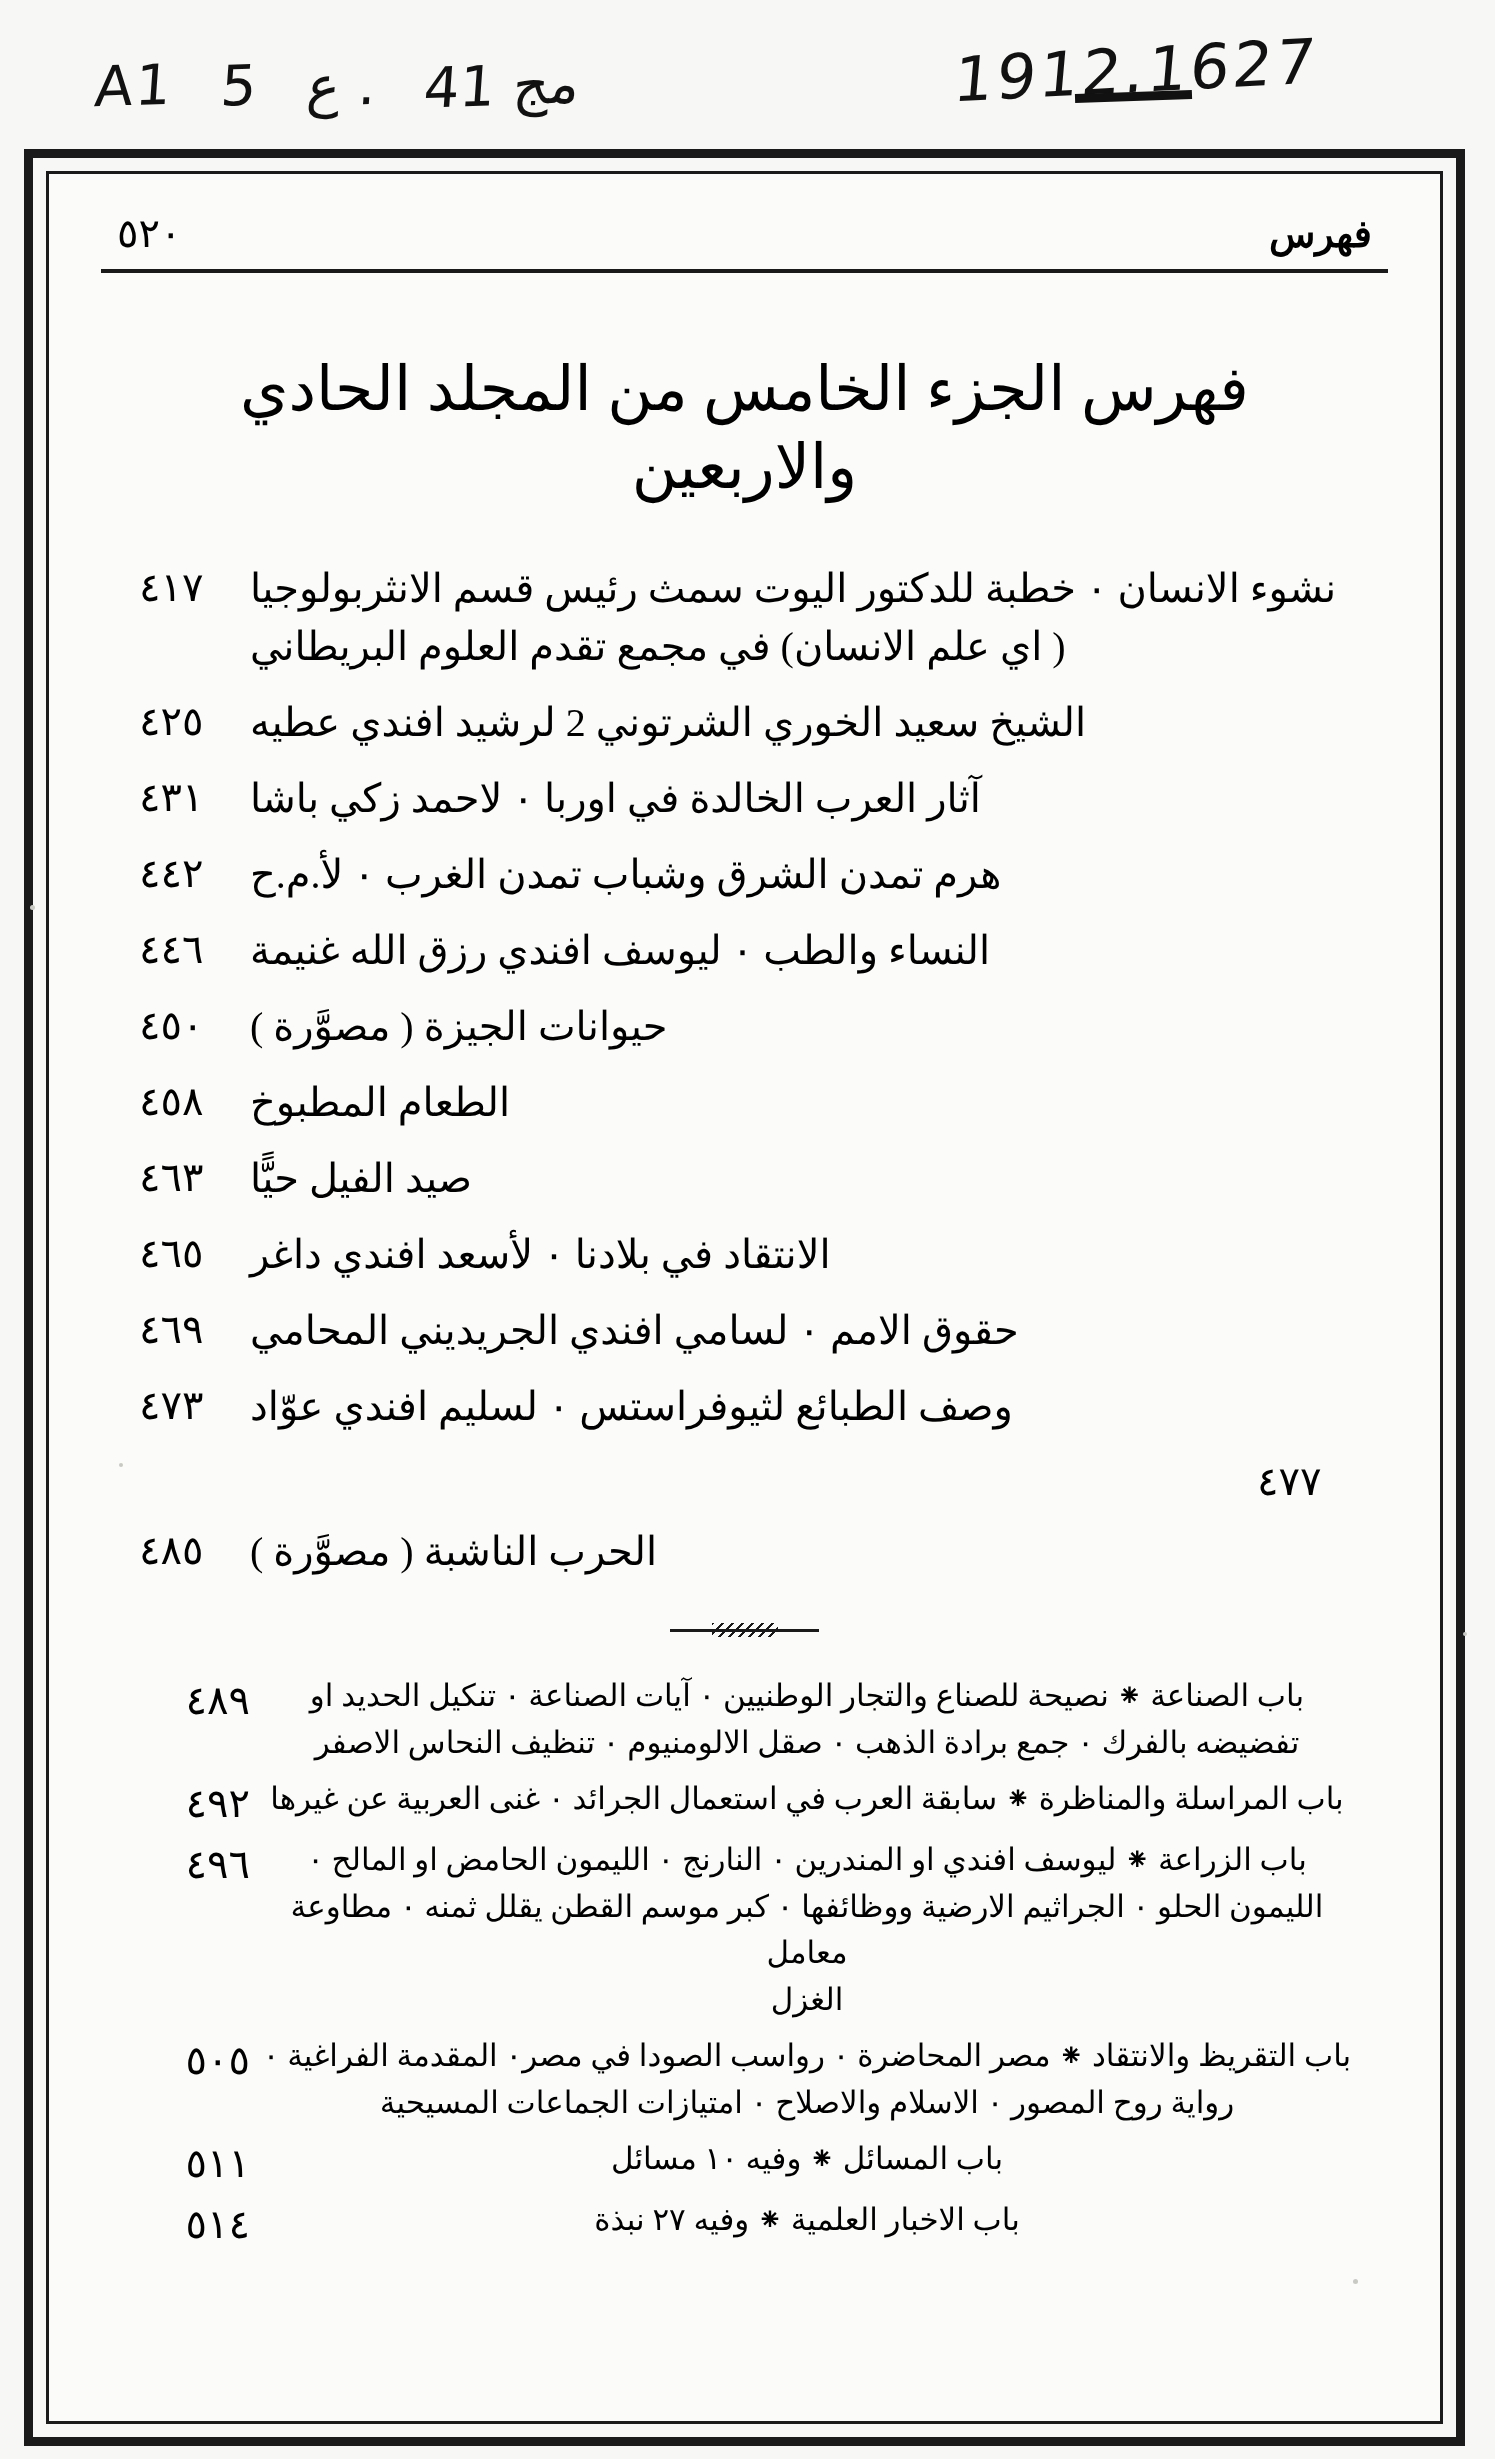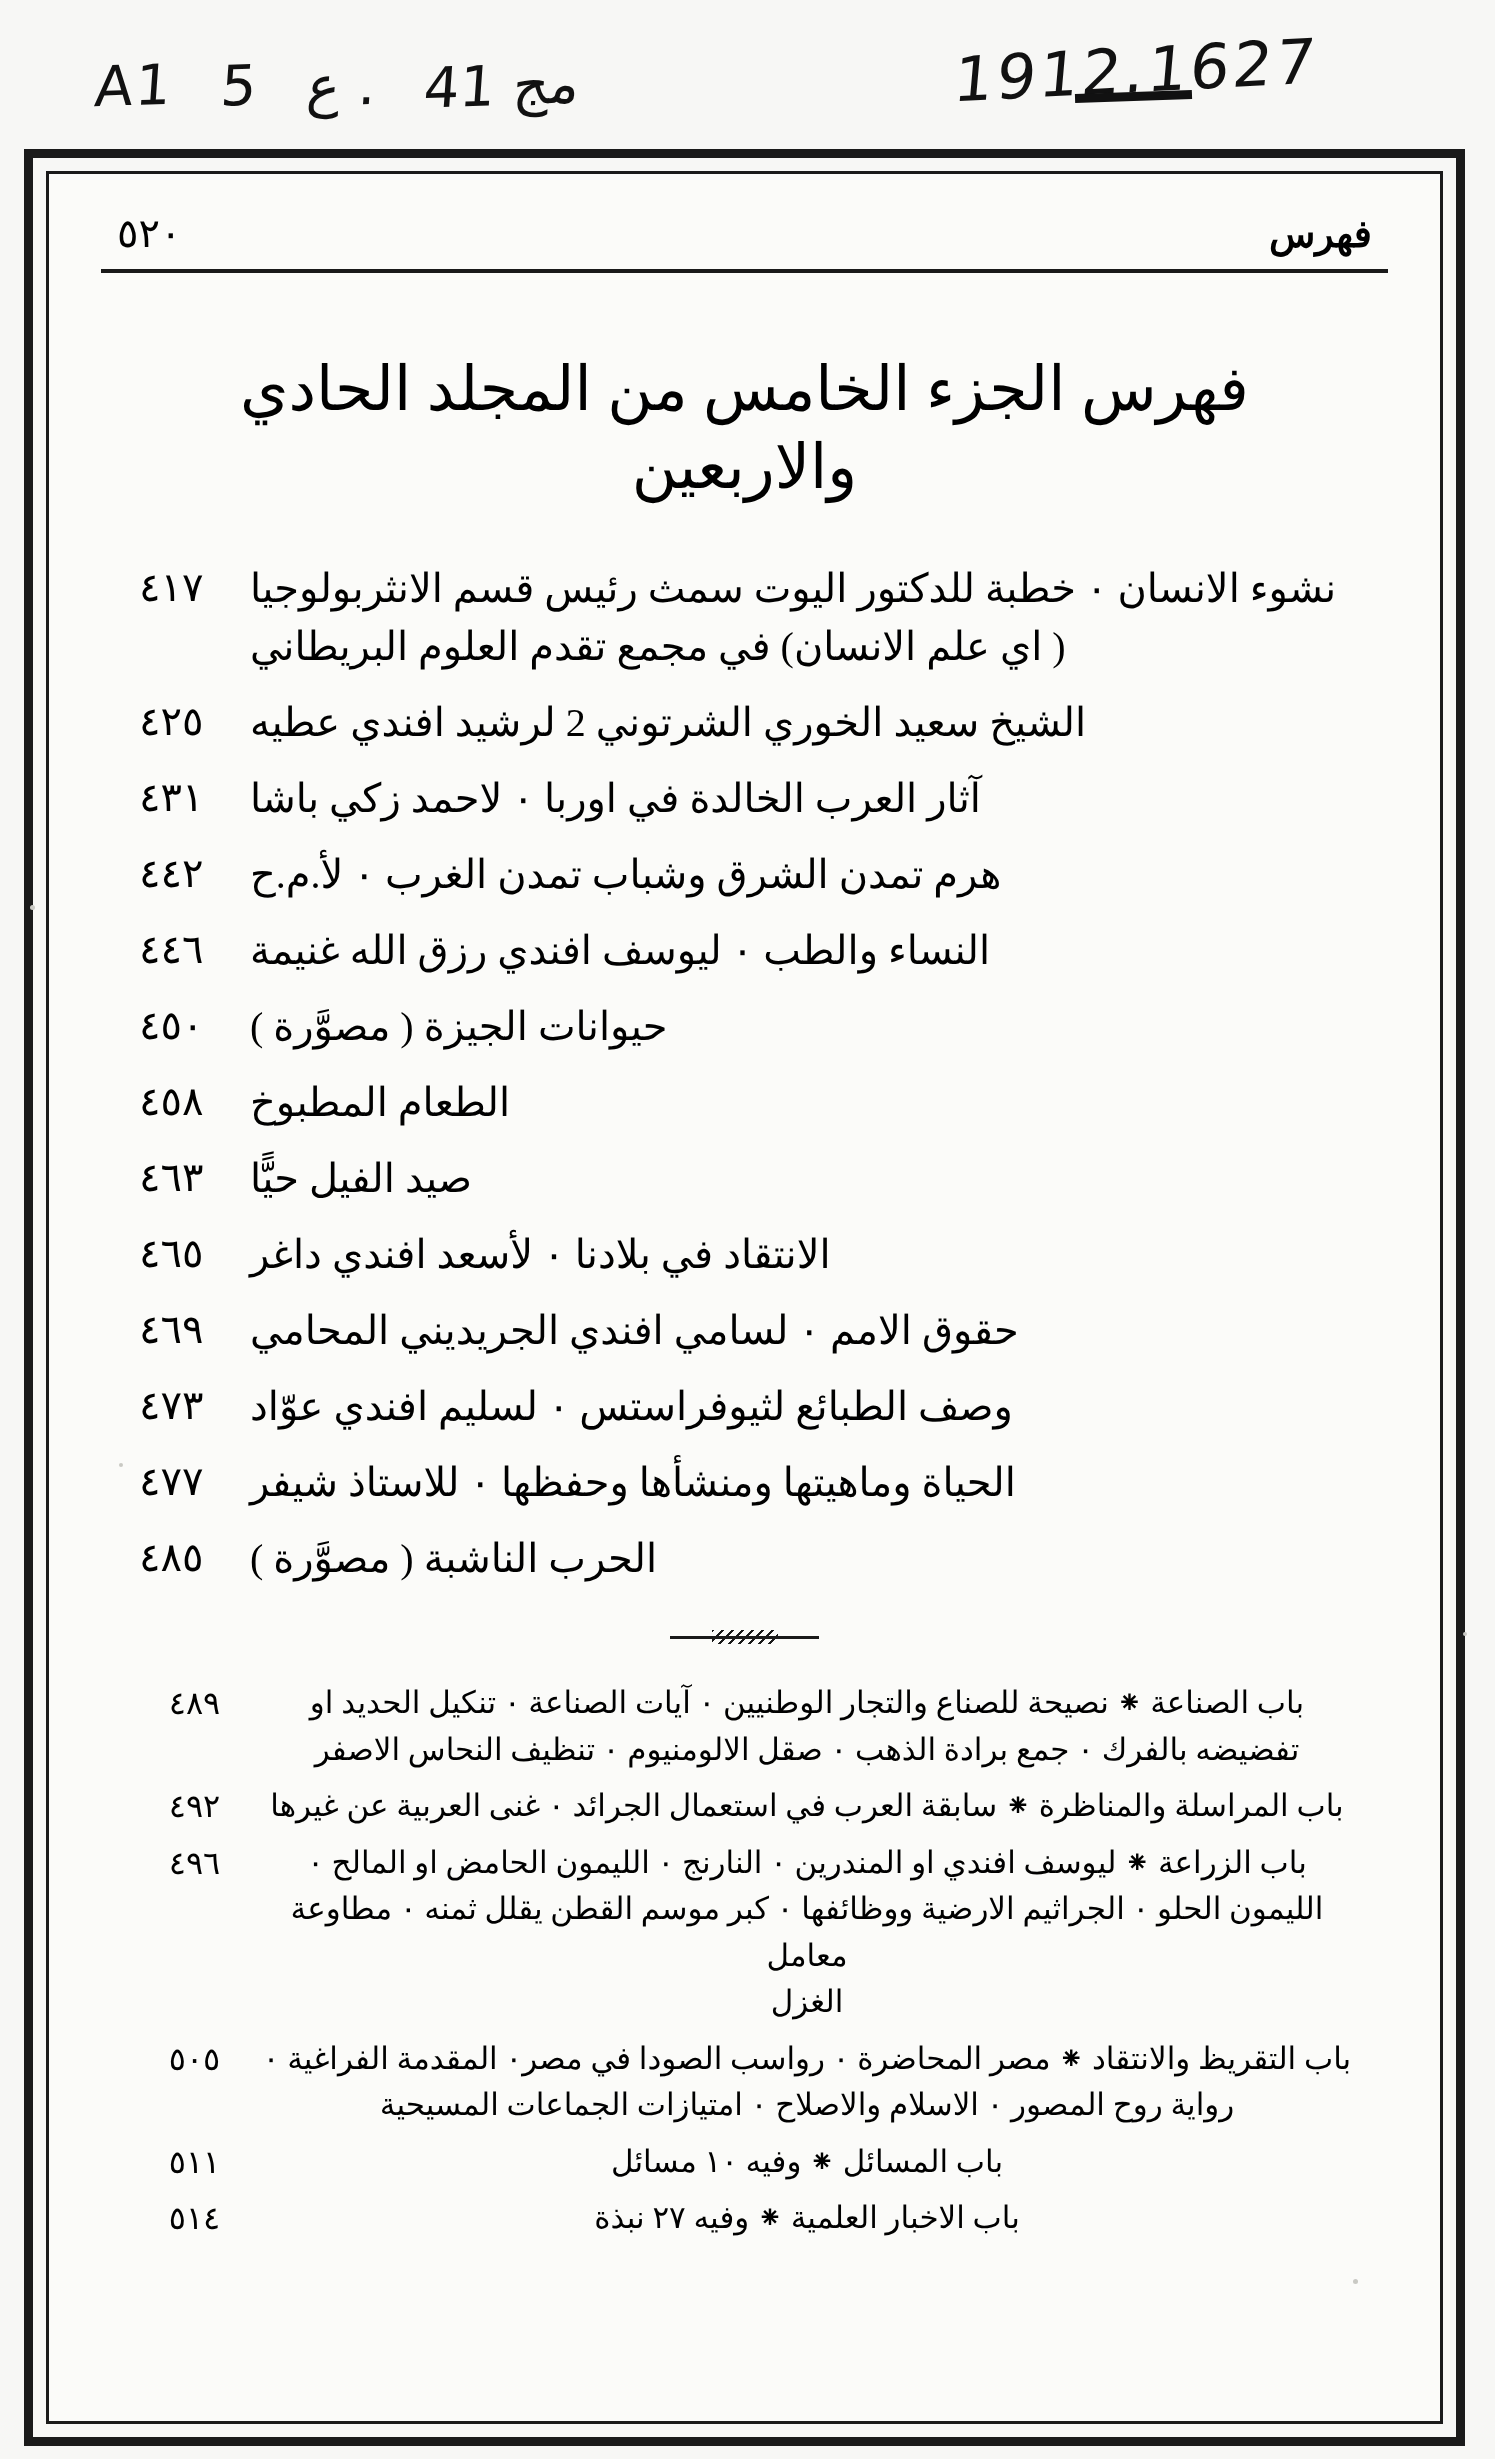--- a/index.html
+++ b/index.html
@@ -181,22 +181,22 @@
     margin: 0 26px 0 26px;
   }
   .dense-row {
     display: flex;
     flex-direction: row;
     align-items: flex-start;
     margin-bottom: 10px;
   }
   .dense-page {
     flex: 0 0 111px;
-    text-align: center;
-    font-size: 32px;
+    text-align: right;
+    font-size: 40px;
     letter-spacing: 2px;
     padding-top: 4px;
     padding-left: 18px;
   }
   .dense-text {
     flex: 1 1 auto;
     text-align: center;
     font-size: 31px;
     line-height: 1.5;
     padding-right: 4px;
@@ -292,21 +292,20 @@
             <div class="toc-text">حقوق الامم ٠ لسامي افندي الجريديني المحامي</div>
             <div class="toc-page">٤٦٩</div>
           </div>
 
           <div class="toc-row">
             <div class="toc-text">وصف الطبائع لثيوفراستس ٠ لسليم افندي عوّاد</div>
             <div class="toc-page">٤٧٣</div>
           </div>
 
           <div class="toc-row">
-            <div class="toc-text">الحياة وماهيتها ومنشأها وحفظها ٠ للاستاذ شيفر</div>
             <div class="toc-page">٤٧٧</div>
           </div>
 
           <div class="toc-row">
             <div class="toc-text">الحرب الناشبة ( مصوَّرة )</div>
             <div class="toc-page">٤٨٥</div>
           </div>
 
         </div>
 

